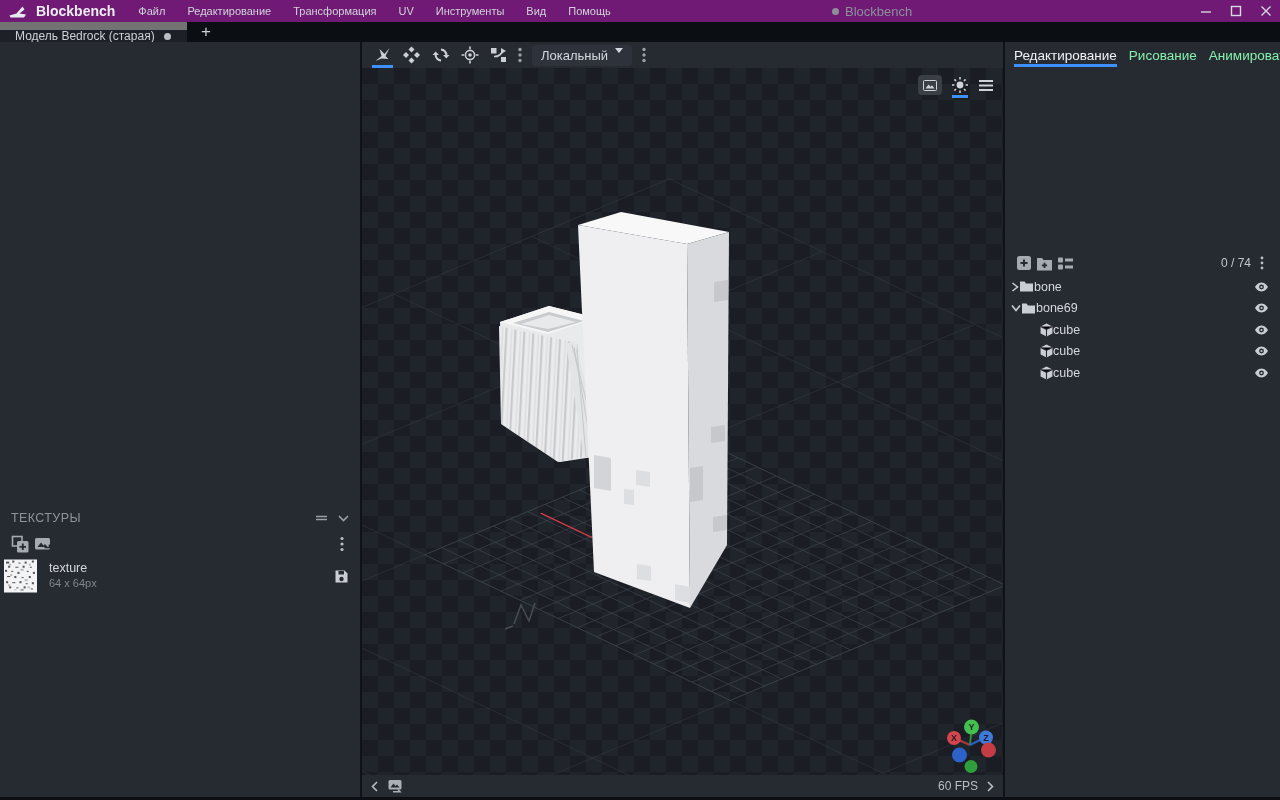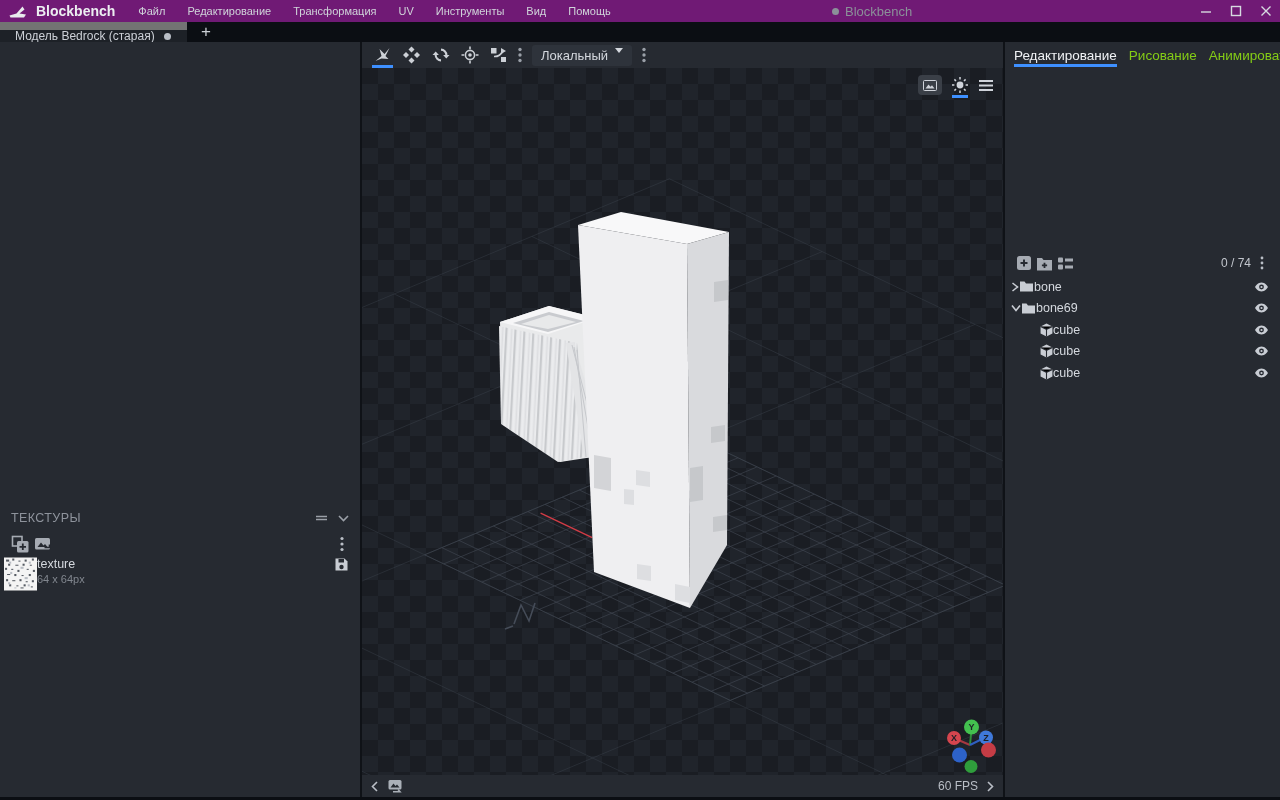--- a/index.html
+++ b/index.html
@@ -47,38 +47,38 @@
   .corner-btn { position:relative; display:flex; align-items:center; justify-content:center; }
   .img-btn { width:24px; height:20px; background:#3a3f47; border-radius:4px; }
   .corner-btn.active::after { content:""; position:absolute; left:1px; right:1px; bottom:-4px; height:3px; background:#3e90ff; }
 
   
   .vp-status { height:22px; background:#262a31; display:flex; align-items:center; padding:0 9px; gap:9px; font-size:12px; color:#b9bec6; }
   .status-spacer { flex:1; }
 
   
   .mode-tabs { height:26px; display:flex; align-items:stretch; padding:0 3px; font-size:13.5px; }
-  .mode-tab { padding:0 6px; display:flex; align-items:center; position:relative; color:#84cc16; white-space:nowrap; }
+  .mode-tab { padding:0 6px; display:flex; align-items:center; position:relative; color:#86efac; white-space:nowrap; }
   .mode-tab.active { color:#f0f2f5; }
   .mode-tab.active::after { content:""; position:absolute; left:6px; right:6px; bottom:1px; height:3px; background:#3e90ff; }
 
   .elements-panel { margin-top:182px; }
   .panel-header { height:26px; display:flex; align-items:center; padding:0 11px; color:#8e939c; font-size:12.5px; letter-spacing:.4px; gap:10px; }
   .ph-spacer { flex:1; }
   .panel-toolbar { height:26px; display:flex; align-items:center; padding:0 11px; gap:4px; color:#a6abb3; font-size:12px; }
   .pt-spacer { flex:1; }
   .counter { color:#c2c6cd; }
   .outliner-row { height:21.5px; display:flex; align-items:center; padding:0 11px 0 6px; font-size:12.5px; color:#d4d8de; gap:0; }
   .outliner-row .eye { margin-left:auto; color:#c9cdd4; display:flex; }
   .indent { width:29px; flex:none; }
   .row-icon { display:flex; color:#c9cdd4; }
 
   
   .textures-panel { margin-top:463px; }
-  .texture-item { height:38px; display:flex; align-items:flex-start; padding:0 11px 0 4px; }
+  .texture-item { height:38px; display:flex; align-items:center; padding:0 11px 0 4px; gap:12px; }
   .texture-thumb { width:33px; height:34px; flex:none; }
   .texture-meta { flex:1; line-height:1.25; }
   .texture-name { font-size:12.5px; color:#d4d8de; }
   .texture-size { font-size:11px; color:#81868e; }
   .save-btn { display:flex; color:#c9cdd4; }
 
   .footer { height:3px; background:#0b0e13; }
   svg { display:block; }
 </style>
 </head>

